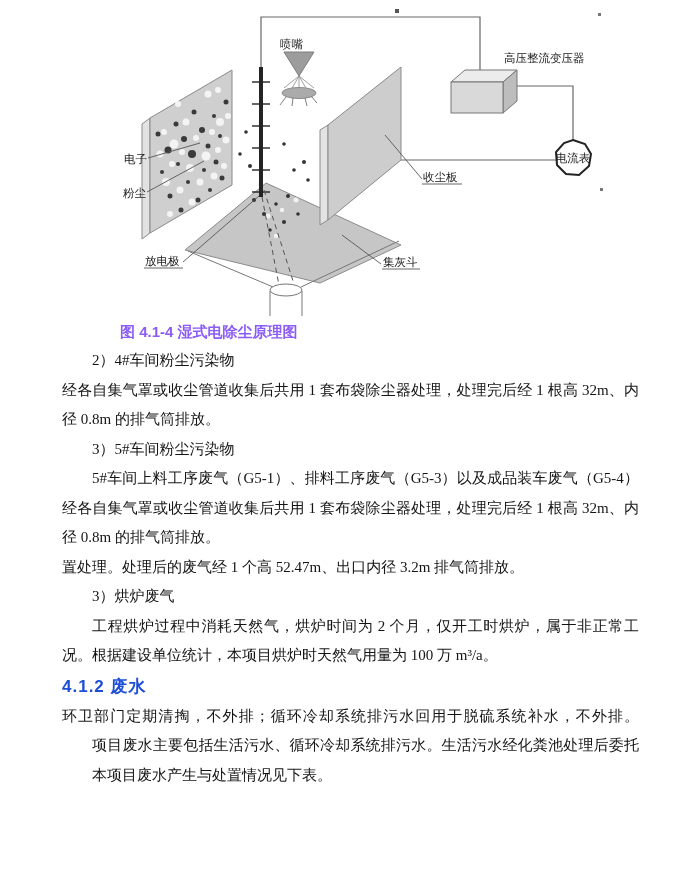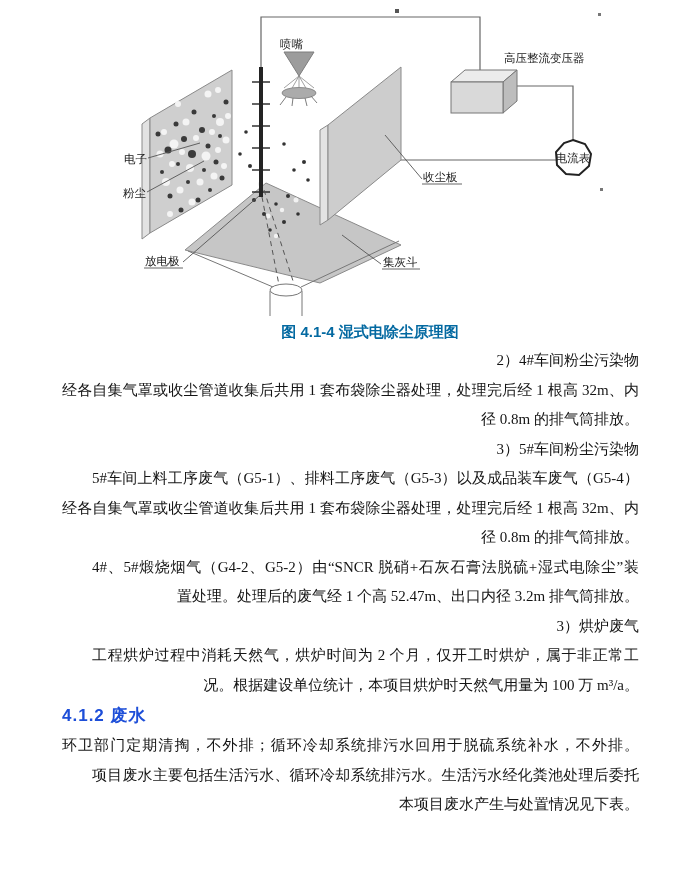--- a/index.html
+++ b/index.html
@@ -4,25 +4,25 @@
 <style>
   html,body{margin:0;padding:0;}
   body{
     width:699px;height:896px;background:#ffffff;overflow:hidden;position:relative;
     font-family:"Liberation Serif","DejaVu Serif",serif;color:#141414;
   }
   .page{position:absolute;inset:0;background:#fff;}
   svg.fig{position:absolute;left:118px;top:4px;}
   svg.fig text{font-family:"Liberation Serif","DejaVu Serif",serif;fill:#222;font-size:11.5px;}
   .caption{
-    position:absolute;top:323px;left:120px;width:500px;text-align:center;
-    font-family:"Liberation Sans","DejaVu Sans",sans-serif;font-weight:bold;font-size:15px;color:#0369a1;
+    position:absolute;top:323px;left:120px;width:500px;text-align:left;
+    font-family:"Liberation Sans","DejaVu Sans",sans-serif;font-weight:bold;font-size:15px;color:#8b5cf6;
   }
   .body-text{position:absolute;left:62px;top:346px;width:577px;font-size:15px;}
-  .line{height:29.5px;line-height:29.5px;white-space:nowrap;overflow:visible;text-align:right;}
+  .line{height:29.5px;line-height:29.5px;white-space:nowrap;overflow:visible;}
   .line.indent{padding-left:30px;}
   .line.just{white-space:normal;text-align:justify;text-align-last:justify;}
   .heading{
     height:31px;line-height:31px;font-family:"Liberation Sans","DejaVu Sans",sans-serif;
     font-weight:bold;font-size:17px;color:#1d4ed8;letter-spacing:1px;
   }
 </style>
 </head>
 <body>
 
@@ -200,21 +200,20 @@
   <div class="caption">图 4.1-4  湿式电除尘原理图</div>
 
   <div class="body-text">
       <div class="line indent">2）4#车间粉尘污染物</div>
       <div class="line just">经各自集气罩或收尘管道收集后共用 1 套布袋除尘器处理，处理完后经 1 根高 32m、内</div>
       <div class="line">径 0.8m 的排气筒排放。</div>
       <div class="line indent">3）5#车间粉尘污染物</div>
       <div class="line indent just">5#车间上料工序废气（G5-1）、排料工序废气（G5-3）以及成品装车废气（G5-4）</div>
       <div class="line just">经各自集气罩或收尘管道收集后共用 1 套布袋除尘器处理，处理完后经 1 根高 32m、内</div>
       <div class="line">径 0.8m 的排气筒排放。</div>
-      <div class="line indent just">4#、5#煅烧烟气（G4-2、G5-2）由“SNCR 脱硝+石灰石膏法脱硫+湿式电除尘”装</div>
       <div class="line">置处理。处理后的废气经 1 个高 52.47m、出口内径 3.2m 排气筒排放。</div>
       <div class="line indent">3）烘炉废气</div>
       <div class="line indent just">工程烘炉过程中消耗天然气，烘炉时间为 2 个月，仅开工时烘炉，属于非正常工</div>
       <div class="line">况。根据建设单位统计，本项目烘炉时天然气用量为 100 万 m³/a。</div>
       <div class="heading">4.1.2 废水</div>
       <div class="line just">环卫部门定期清掏，不外排；循环冷却系统排污水回用于脱硫系统补水，不外排。</div>
       <div class="line indent just">项目废水主要包括生活污水、循环冷却系统排污水。生活污水经化粪池处理后委托</div>
       <div class="line indent">本项目废水产生与处置情况见下表。</div>
     </div>
 

